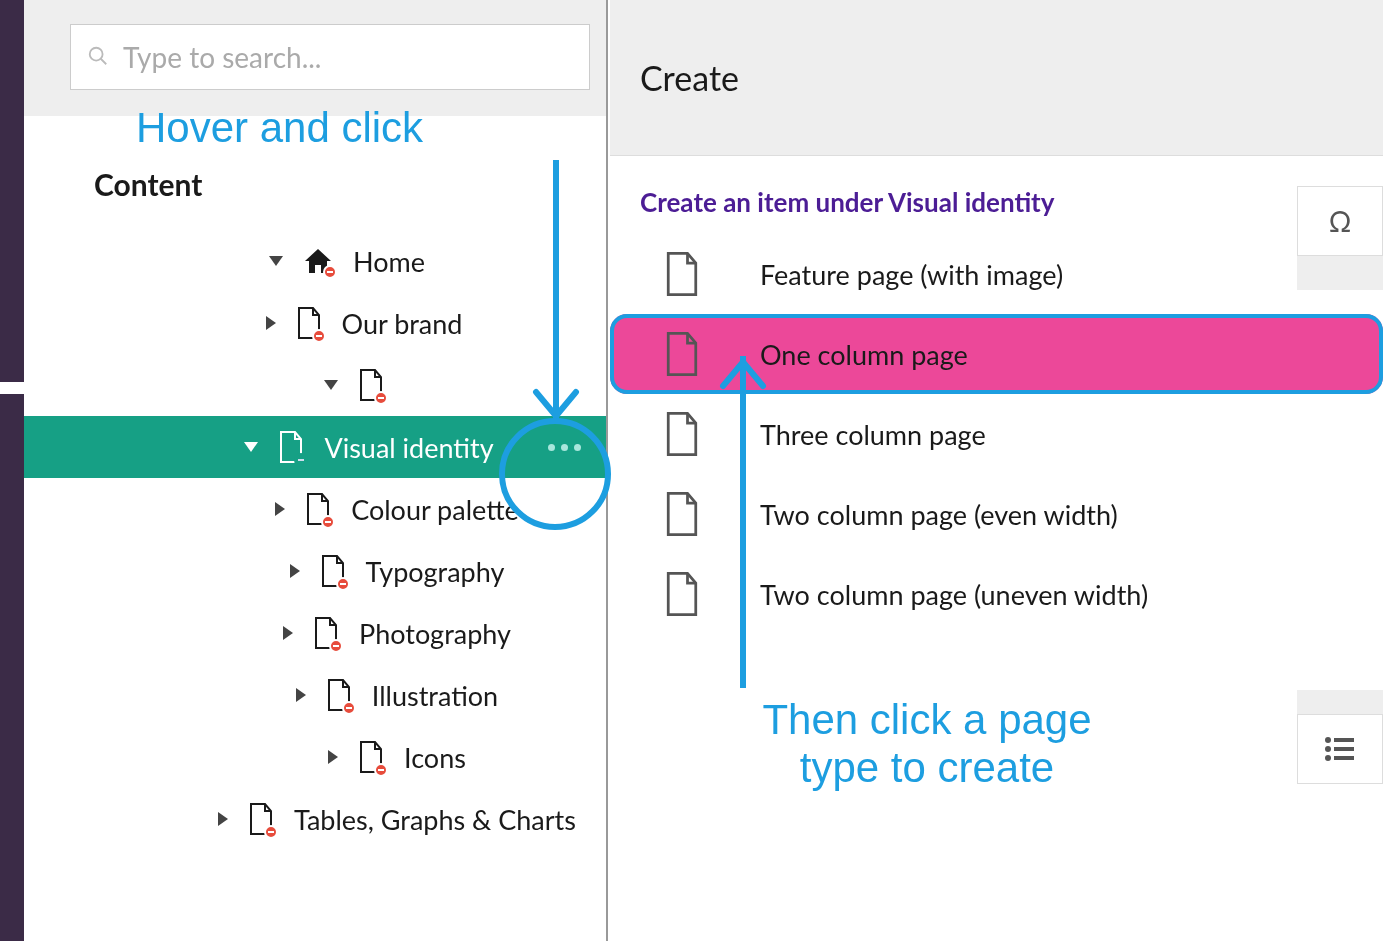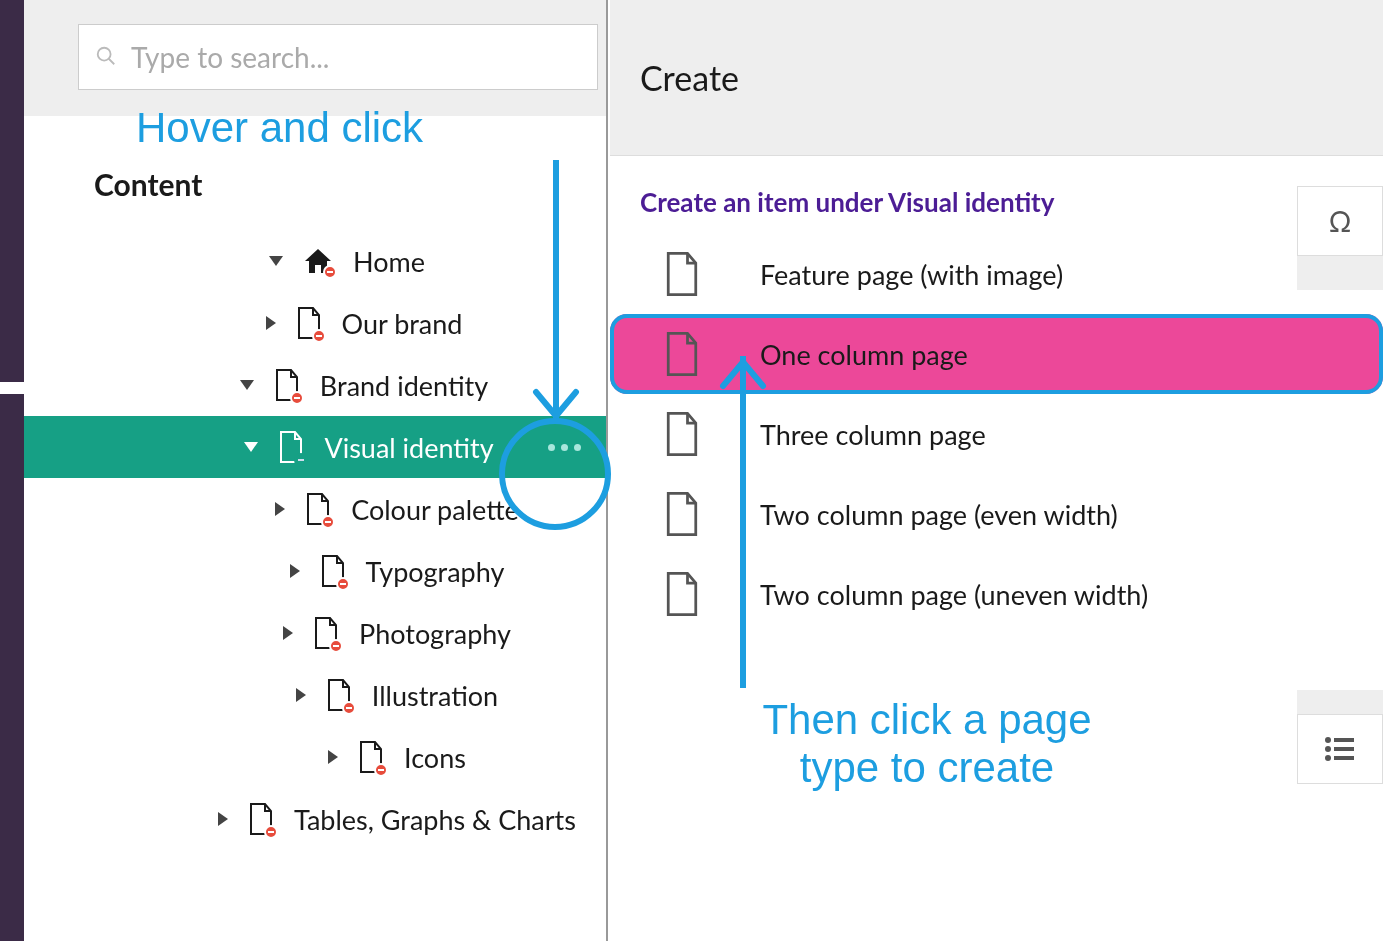--- a/index.html
+++ b/index.html
@@ -3,21 +3,21 @@
 <meta charset="utf-8">
 <style>
   * { box-sizing: border-box; margin: 0; padding: 0; }
   html, body { width: 1383px; height: 941px; font-family: "Segoe UI", "Lato", "Helvetica Neue", Arial, sans-serif; background: #fff; overflow: hidden; }
 
   .purple-bar { position: absolute; left: 0; top: 0; width: 24px; height: 100%; background: #3b2b47; }
   .purple-break { position: absolute; left: 0; top: 382px; width: 24px; height: 12px; background: #fff; }
 
   .sidebar { position: absolute; left: 24px; top: 0; width: 584px; height: 100%; background: #fff; border-right: 2px solid #999; }
   .search-area { padding: 24px 22px 26px 46px; background: #eeeeee; }
-  .search-box { width: 520px; height: 66px; background: #fff; border: 1px solid #ccc; display: flex; align-items: center; padding: 0 16px; margin-left: 8px; }
+  .search-box { width: 520px; height: 66px; background: #fff; border: 1px solid #ccc; display: flex; align-items: center; padding: 0 16px; }
   .search-box svg { width: 22px; height: 22px; margin-right: 14px; flex-shrink: 0; }
   .search-box input { border: none; outline: none; font-size: 28px; color: #888; width: 100%; font-family: inherit; }
   .search-box input::placeholder { color: #aaa; }
 
   .content-heading { font-size: 30px; font-weight: 700; color: #1a1a1a; padding: 50px 0 28px 70px; }
 
   .tree { font-size: 27px; color: #1a1a1a; }
   .tree-row { display: flex; align-items: center; height: 62px; cursor: pointer; position: relative; justify-content: center; }
   .tree-row.selected { background: #16a085; color: #fff; }
   .tree-row .label { white-space: nowrap; }
@@ -137,21 +137,20 @@
       <span class="caret down"></span>
       <span class="label-gap"></span>
       <span class="page-icon">
         <svg viewBox="0 0 26 32" fill="none" stroke="#1a1a1a" stroke-width="2">
             <path d="M3 1 H17 L23 8 V31 H3 Z"></path>
             <path d="M17 1 V8 H23"></path>
           </svg>
         <span class="dot"></span>
       </span>
       <span class="label-gap"></span>
-      <span class="label">Brand identity</span>
     </div>
 
     <div class="tree-row indent2 selected">
       <span class="caret down"></span>
       <span class="label-gap"></span>
       <span class="page-icon">
         <svg viewBox="0 0 26 32" fill="none" stroke="#fff" stroke-width="2">
             <path d="M3 1 H17 L23 8 V31 H3 Z"></path>
             <path d="M17 1 V8 H23"></path>
           </svg>

